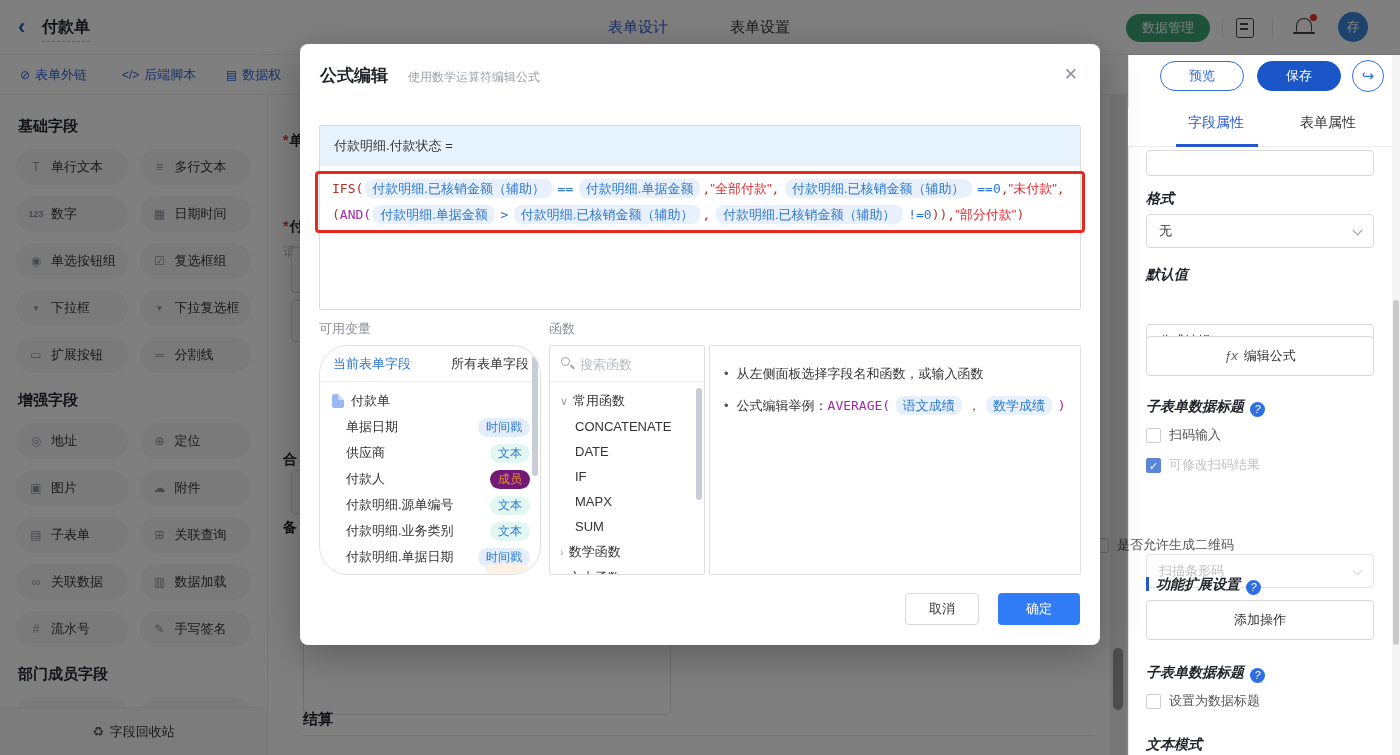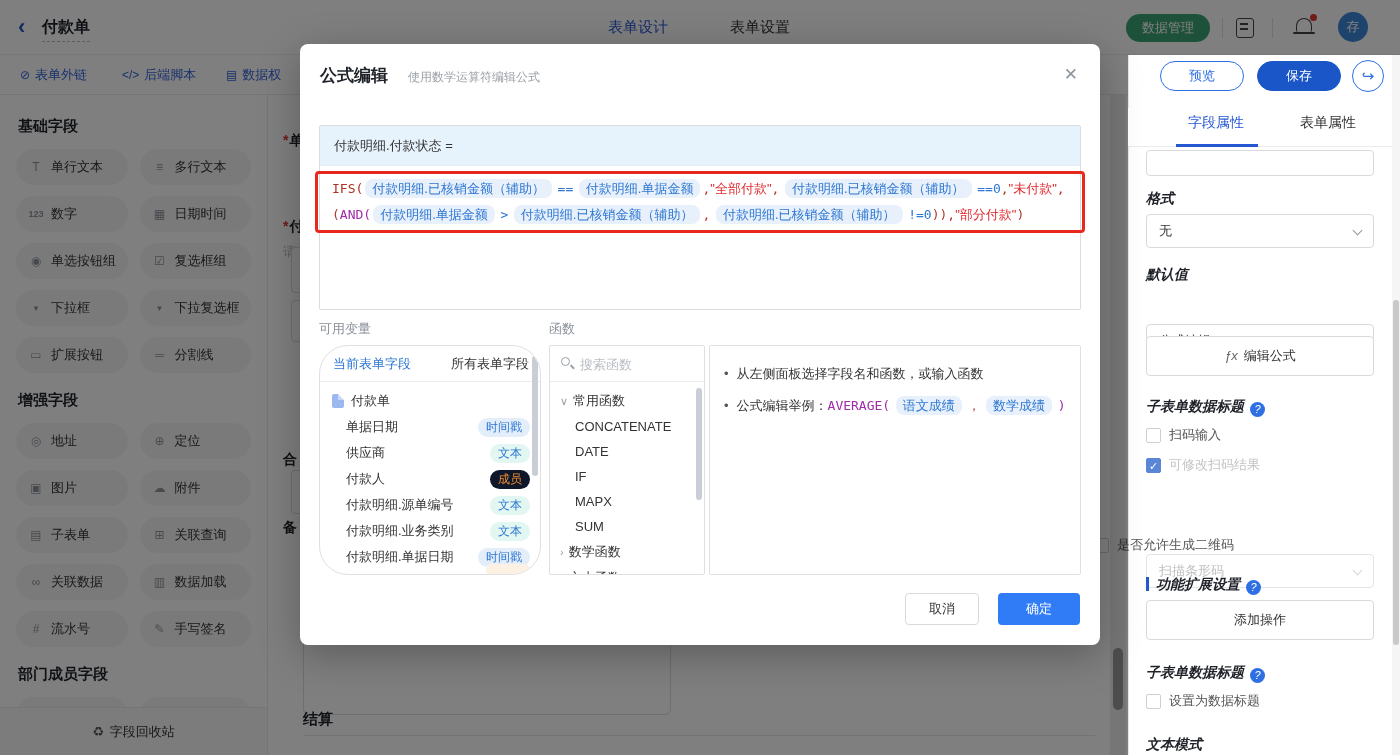--- a/index.html
+++ b/index.html
@@ -106,21 +106,21 @@
   .v-tab2 { position:absolute; right:11px; top:9px; color:#333; font-size:13px; cursor:pointer; }
   .v-list { position:relative; padding-top:6px; }
   .v-row { display:flex; align-items:center; height:26px; padding:0 10px 0 12px; cursor:pointer; }
   .v-row.child { padding-left:26px; }
   .doc-ic { width:12px; height:14px; background:#9cb8f0; border-radius:2px; margin-right:7px; flex:none; position:relative; }
   .doc-ic::after { content:""; position:absolute; right:0; top:0; border:3px solid #fff; border-left-color:#c9d9f8; border-bottom-color:#c9d9f8; }
   .v-name { font-size:13px; color:#333; flex:1; overflow:hidden; white-space:nowrap; }
   .badge { font-size:12px; padding:1px 8px; border-radius:10px; flex:none; }
   .badge-time { color:#2e78d2; background:#e4eefb; }
   .badge-text { color:#2e78d2; background:#e2f6f2; }
-  .badge-member { color:#ef8d33; background:#0f172a; }
+  .badge-member { color:#ef8d33; background:#701a75; }
   .v-scrollthumb { position:absolute; right:2px; top:10px; width:6px; height:120px; background:#c9ced6; border-radius:3px; }
   .badge-sliver { position:absolute; right:10px; bottom:-6px; width:44px; height:12px; border-radius:8px; background:#fdf1e4; }
   .funcs-box { left:249px; width:156px; }
   .fn-search-row { height:36px; border-bottom:1px solid #ececec; position:relative; }
   .mag { position:absolute; left:11px; top:11px; width:9px; height:9px; border:1.5px solid #9aa0a8; border-radius:50%; }
   .mag::after { content:""; position:absolute; left:8px; top:8px; width:5px; height:1.5px; background:#9aa0a8; transform:rotate(45deg); }
   .fn-search { position:absolute; left:30px; top:6px; width:110px; height:24px; border:none; outline:none; font-size:13px; color:#333; }
   .fn-search::placeholder { color:#b8bdc4; }
   .fn-tree { position:relative; padding-top:6px; }
   .fn-grp { height:26px; line-height:26px; padding-left:10px; color:#333; font-size:13px; cursor:pointer; }

